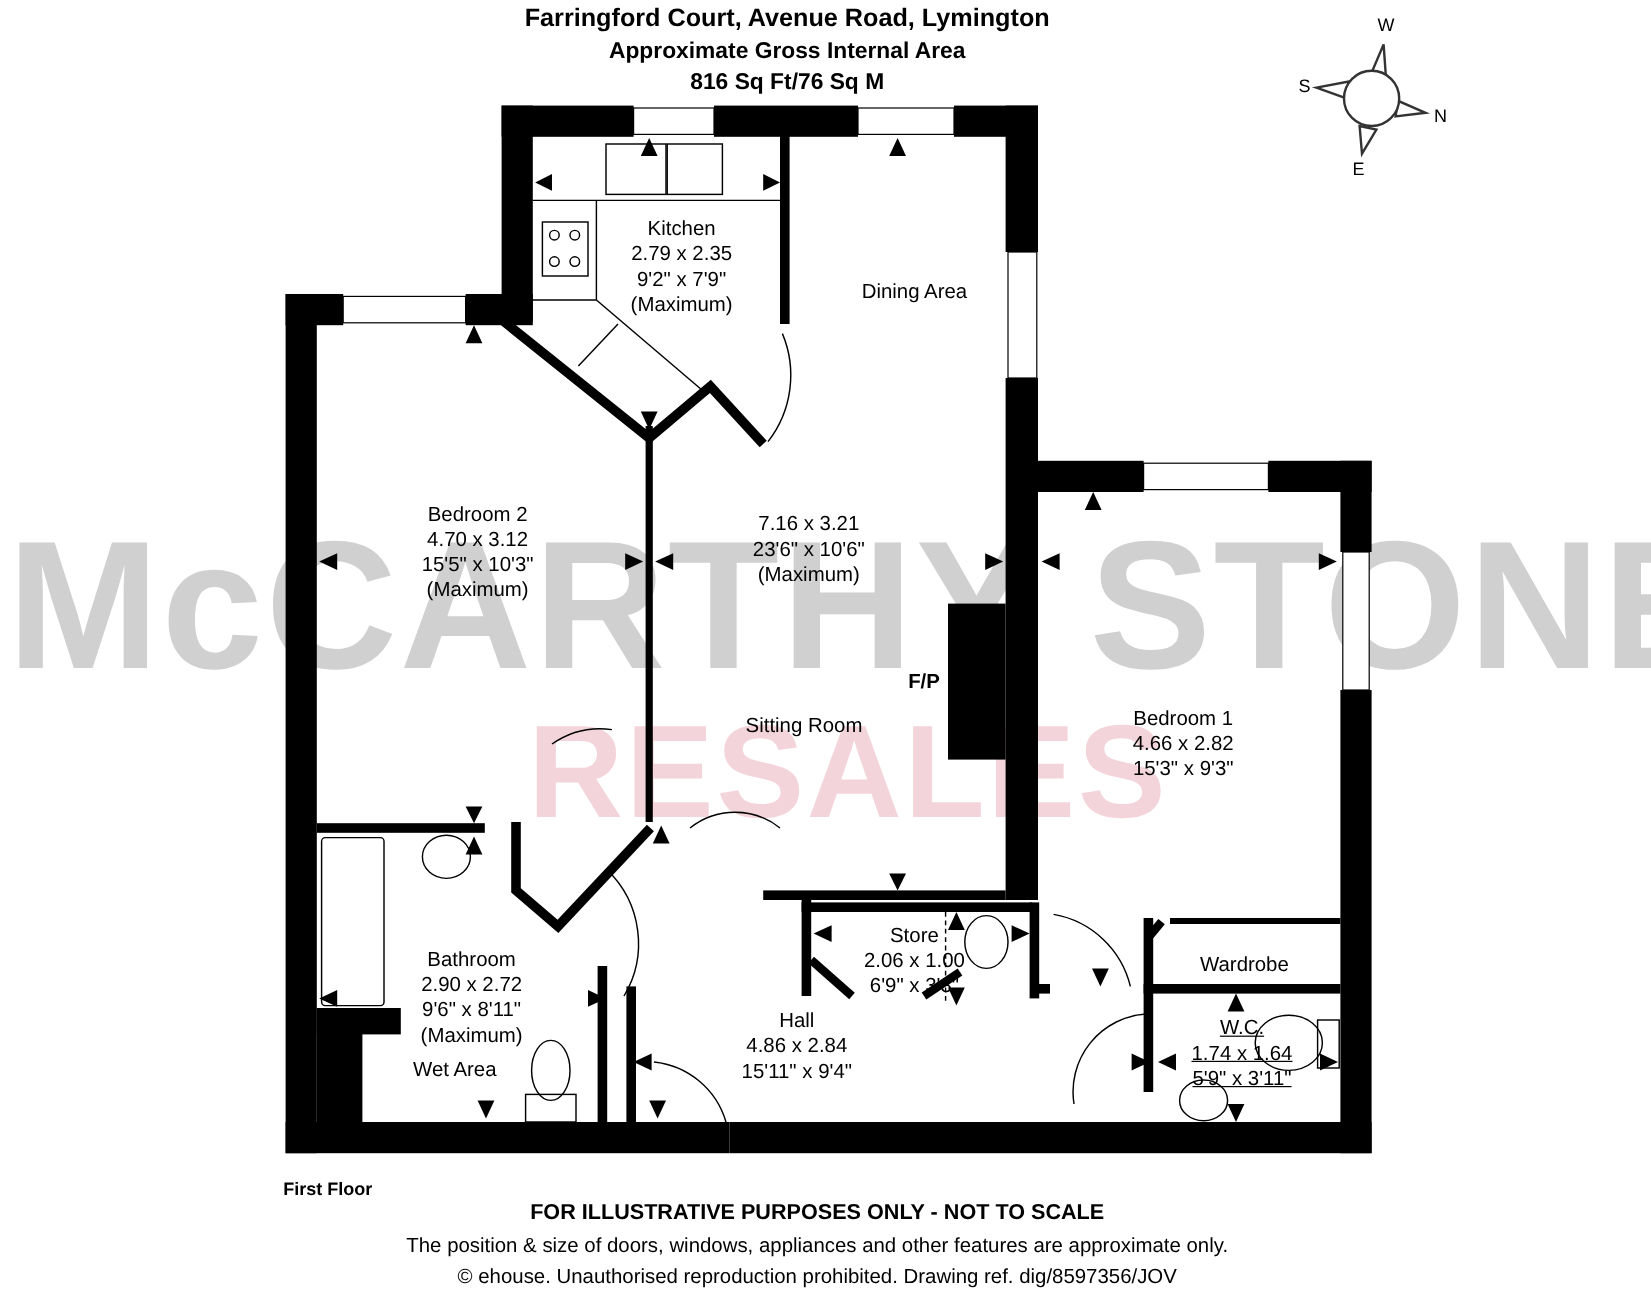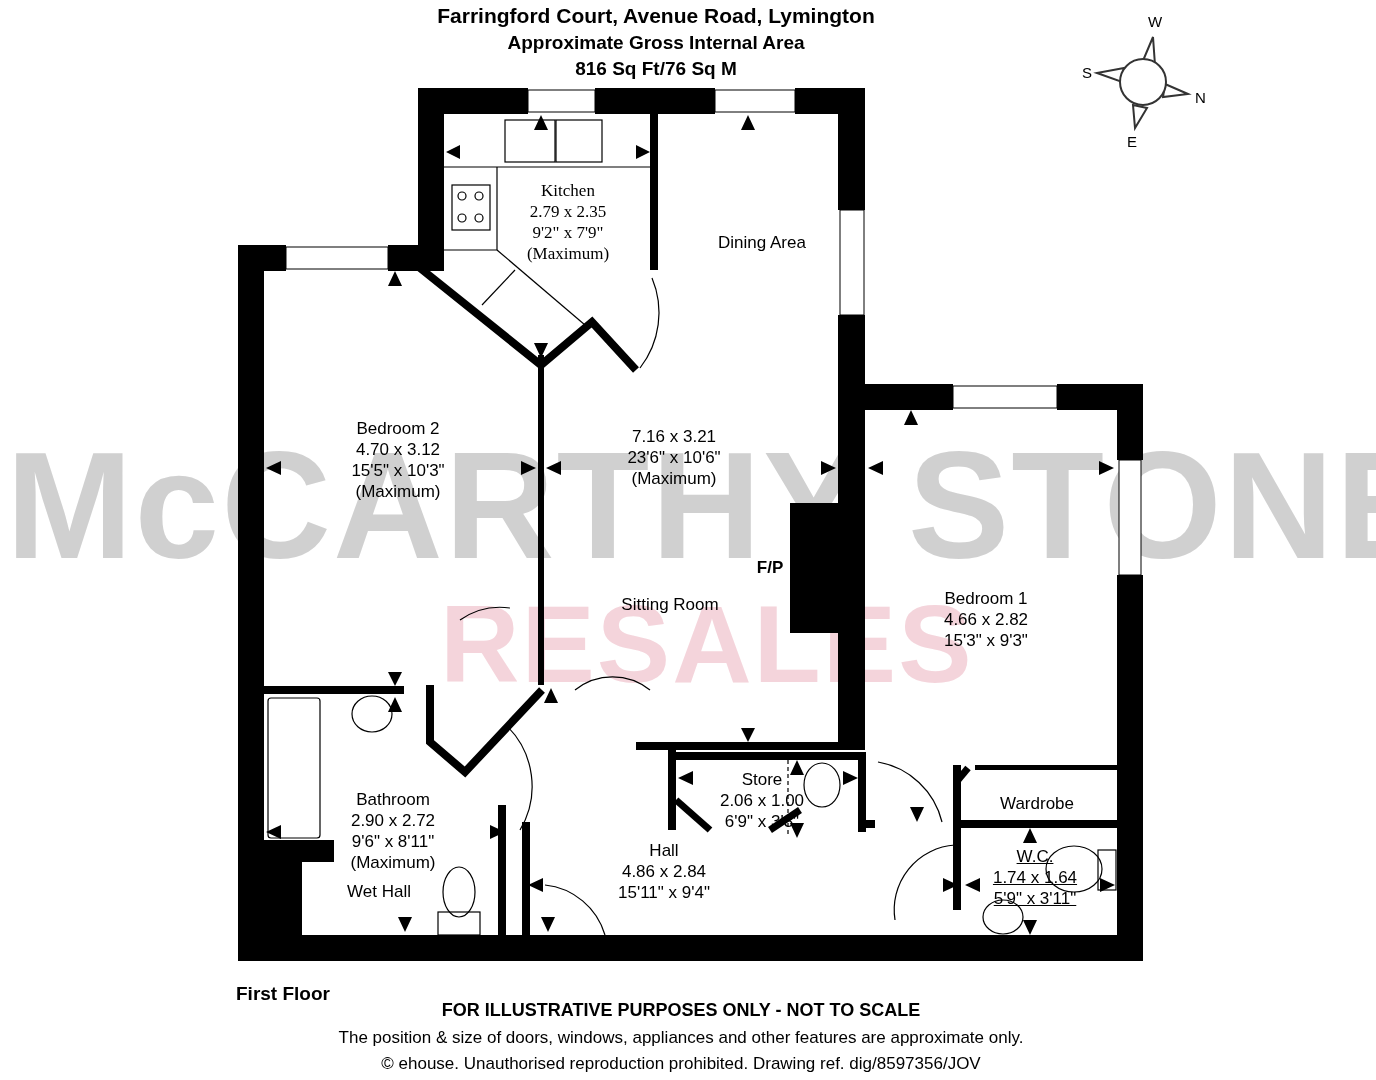--- a/index.html
+++ b/index.html
@@ -8,21 +8,21 @@
   .title{left:0;width:1376px;text-align:center;font-weight:bold;}
   #t1{top:4px;left:-32px;font-size:21px;}
   #t2{top:32px;left:-32px;font-size:19px;}
   #t3{top:58px;left:-32px;font-size:19px;}
   svg#plan{position:absolute;left:0;top:0;}
   .room-label{position:absolute;text-align:center;font-size:17px;line-height:21px;white-space:nowrap;transform:translateX(-50%);}
   .wm{position:absolute;font-weight:bold;letter-spacing:2px;white-space:nowrap;}
   #wm1{left:6px;top:418px;font-size:152px;color:rgba(170,170,170,0.55);}
   #wm2{left:440px;top:580px;font-size:110px;color:rgba(230,160,175,0.45);}
   .foot{position:absolute;white-space:nowrap;}
-  #ff{left:236px;top:983px;font-size:19px;font-weight:bold;}
+  #ff{left:236px;top:983px;font-size:15px;font-weight:bold;}
   #f1{left:0;width:1376px;text-align:center;top:1000px;font-size:18px;font-weight:bold;left:-7px;}
   #f2{left:0;width:1376px;text-align:center;top:1028px;font-size:17px;left:-7px;}
   #f3{left:0;width:1376px;text-align:center;top:1054px;font-size:17px;left:-7px;}
   .cl{position:absolute;font-size:15px;}
 </style>
 </head>
 <body>
 
 <div class="title abs" id="t1">Farringford Court, Avenue Road, Lymington</div>
 <div class="title abs" id="t2">Approximate Gross Internal Area</div>
@@ -166,21 +166,21 @@
     <polygon points="1135,128 1133,105 1147,108"></polygon>
     <circle cx="1143" cy="82" r="23"></circle>
   </g>
 </svg>
 
 <div class="cl" style="left:1148px;top:13px;">W</div>
 <div class="cl" style="left:1082px;top:64px;">S</div>
 <div class="cl" style="left:1195px;top:89px;">N</div>
 <div class="cl" style="left:1127px;top:133px;">E</div>
 
-<div class="room-label" style="left:568px;top:180px;font-family:Liberation Serif, serif;">
+<div class="room-label" style="left:568px;top:180px;">
   <div>Kitchen</div>
   <div>2.79 x 2.35</div>
   <div>9'2" x 7'9"</div>
   <div>(Maximum)</div>
 </div>
 <div class="room-label" style="left:746px;top:232px;margin-left:16px;">
   <div>Dining Area</div>
 </div>
 <div class="room-label" style="left:674px;top:426px;">
   <div>7.16 x 3.21</div>
@@ -204,21 +204,21 @@
   <div>4.66 x 2.82</div>
   <div>15'3" x 9'3"</div>
 </div>
 <div class="room-label" style="left:393px;top:763px;margin-top:26px;">
   <div>Bathroom</div>
   <div>2.90 x 2.72</div>
   <div>9'6" x 8'11"</div>
   <div>(Maximum)</div>
 </div>
 <div class="room-label" style="left:379px;top:881px;">
-  <div>Wet Hall</div>
+  <div>Wet Area</div>
 </div>
 <div class="room-label" style="left:762px;top:769px;">
   <div>Store</div>
   <div>2.06 x 1.00</div>
   <div>6'9" x 3'3"</div>
 </div>
 <div class="room-label" style="left:664px;top:840px;">
   <div>Hall</div>
   <div>4.86 x 2.84</div>
   <div>15'11" x 9'4"</div>

